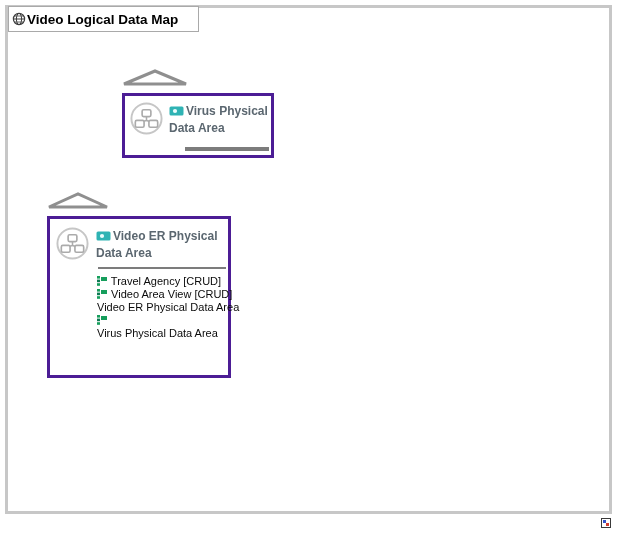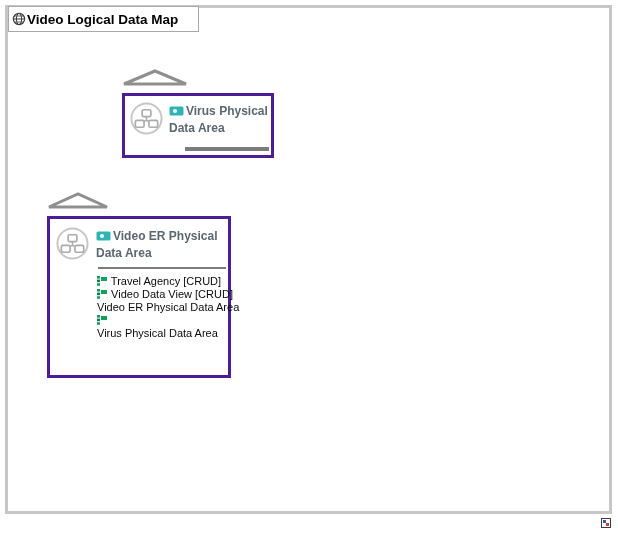--- a/index.html
+++ b/index.html
@@ -126,21 +126,21 @@
             </svg>
           <span>Travel Agency [CRUD]</span>
         </div>
         <div class="li">
           <svg width="10" height="10" viewBox="0 0 10 10">
               <rect x="4" y="1" width="6" height="4" fill="#169e5c"></rect>
               <rect x="0" y="0" width="3" height="2.6" fill="#169e5c"></rect>
               <rect x="0" y="3.6" width="3" height="2.6" fill="#0f7a54"></rect>
               <rect x="0" y="7.2" width="3" height="2.6" fill="#169e5c"></rect>
             </svg>
-          <span>Video Data View [CRUD]</span>
+          <span>Video Area View [CRUD]</span>
         </div>
         <div class="li">
           <span>Video ER Physical Data Area</span>
         </div>
         <div class="li">
           <svg width="10" height="10" viewBox="0 0 10 10">
               <rect x="4" y="1" width="6" height="4" fill="#169e5c"></rect>
               <rect x="0" y="0" width="3" height="2.6" fill="#169e5c"></rect>
               <rect x="0" y="3.6" width="3" height="2.6" fill="#0f7a54"></rect>
               <rect x="0" y="7.2" width="3" height="2.6" fill="#169e5c"></rect>

